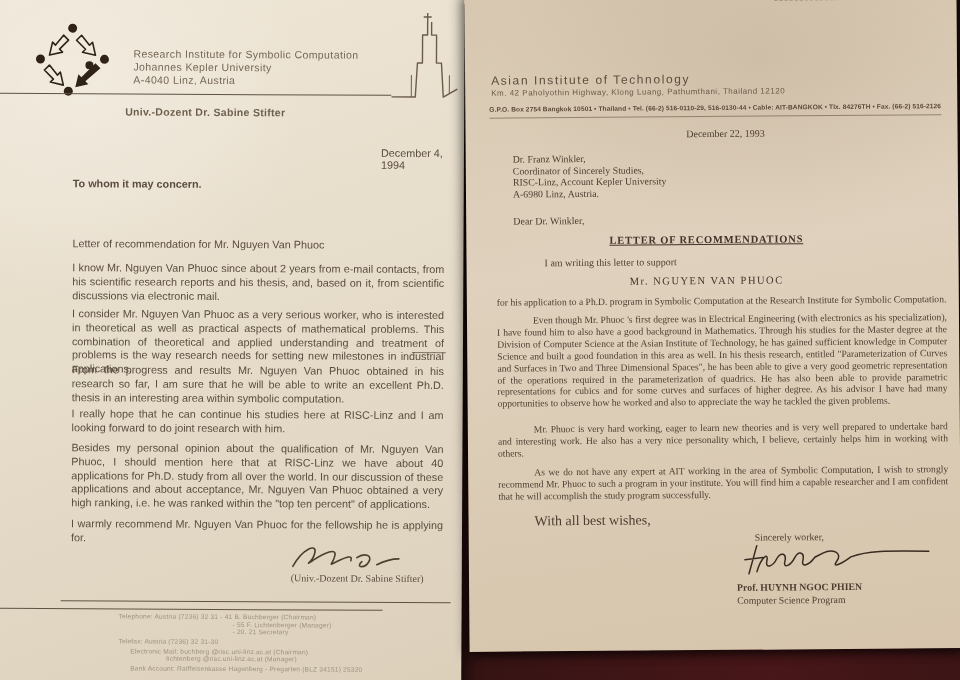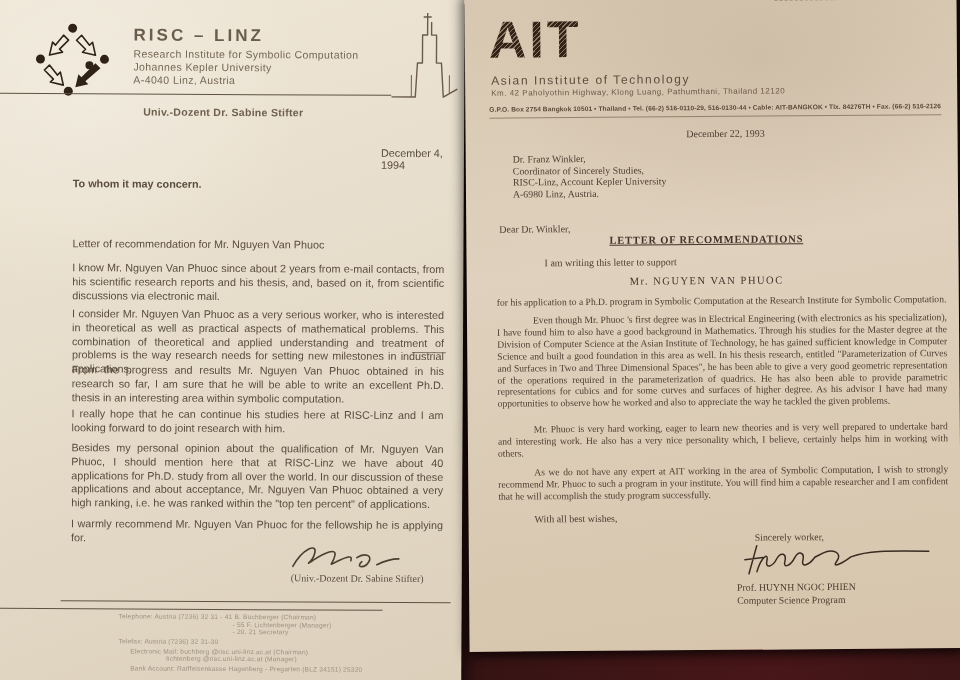--- a/index.html
+++ b/index.html
@@ -71,35 +71,34 @@
       <polygon points="16,46 11,51 20,60 17,63 30,66 27,53 24,56"></polygon>
     </g>
     <polygon points="62,44 57,49 48,58 45,55 42,68 55,65 52,62 67,49" fill="#2f2318"></polygon>
     <circle cx="39" cy="9" r="4.5" fill="#2f2318"></circle>
     <circle cx="7" cy="40" r="4.5" fill="#2f2318"></circle>
     <circle cx="71" cy="40" r="4.5" fill="#2f2318"></circle>
     <circle cx="35" cy="72" r="4.5" fill="#2f2318"></circle>
     <circle cx="56" cy="46" r="4" fill="#2f2318"></circle>
   </svg>
 
-  <div class="abs risc-org" style="left:140px;top:32px;">RISC – LINZ</div>
   <div class="abs risc-sub" style="left:140px;top:54px;width:260px;">
     <div>Research Institute for Symbolic Computation</div>
     <div>Johannes Kepler University</div>
     <div>A-4040 Linz, Austria</div>
   </div>
 
   <svg class="abs" style="left:398px;top:10px;" width="70" height="100" viewBox="0 0 70 100">
     <path d="M0,92 L24,92 L26,58 L31,58 L31,30 L36,30 L36,17 M36,17 L36,8 M32,12 L40,12 M40,17 L40,30 L45,30 L45,58 L50,58 L52,92 L66,84" fill="none" stroke="#6b5b49" stroke-width="1.4" stroke-linejoin="round"></path>
     <path d="M20,70 L20,92 M58,70 L58,88" fill="none" stroke="#6b5b49" stroke-width="1"></path>
   </svg>
 
   <div class="lh-rule" style="left:0;top:100px;width:398px;"></div>
 
-  <div class="abs lh-author" style="left:150px;top:112px;text-align:right;">Univ.-Dozent Dr. Sabine Stifter</div>
+  <div class="abs lh-author" style="left:132px;top:112px;text-align:right;">Univ.-Dozent Dr. Sabine Stifter</div>
 
   <div class="abs l-line" style="left:388px;top:152px;">December 4, 1994</div>
   <div class="abs l-line" style="left:80px;top:184px;font-weight:bold;">To whom it may concern.</div>
   <div class="abs l-line" style="left:80px;top:244px;">Letter of recommendation for Mr. Nguyen Van Phuoc</div>
 
   <div class="abs l-body" style="left:80px;top:268px;width:372px;">I know Mr. Nguyen Van Phuoc since about 2 years from e-mail contacts, from his scientific research reports and his thesis, and, based on it, from scientific discussions via electronic mail.</div>
   <div class="abs l-body" style="left:80px;top:314px;width:372px;">I consider Mr. Nguyen Van Phuoc as a very serious worker, who is interested in theoretical as well as practical aspects of mathematical problems. This combination of theoretical and applied understanding and treatment of problems is the way research needs for setting new milestones in industrial applications.</div>
   <div class="stray-mark" style="left:420px;top:357px;width:34px;"></div>
   <div class="abs l-body" style="left:80px;top:370px;width:372px;">From the progress and results Mr. Nguyen Van Phuoc obtained in his research so far, I am sure that he will be able to write an excellent Ph.D. thesis in an interesting area within symbolic computation.</div>
   <div class="abs l-body" style="left:80px;top:414px;width:372px;">I really hope that he can continue his studies here at RISC-Linz and I am looking forward to do joint research with him.</div>
@@ -120,49 +119,48 @@
   <div class="abs l-foot" style="left:128px;top:644px;">Telefax:      Austria (7236) 32 31-30</div>
   <div class="abs l-foot" style="left:140px;top:654px;">Electronic Mail:  buchberg @risc.uni-linz.ac.at (Chairman)</div>
   <div class="abs l-foot" style="left:176px;top:661px;">lichtenberg @risc.uni-linz.ac.at (Manager)</div>
   <div class="abs l-foot" style="left:140px;top:671px;">Bank Account: Raiffeisenkasse Hagenberg - Pregarten (BLZ 34151) 25320</div>
 </div>
 
 <div id="right-page" class="page">
 
   <div class="faint-marks" style="left:310px;top:8px;width:160px;"></div>
 
-  <div class="abs ait-logo" style="left:24px;top:22px;">AIT</div>
   <div class="abs ait-org" style="left:26px;top:80px;">Asian Institute of Technology</div>
   <div class="abs ait-addr" style="left:26px;top:95px;">Km. 42 Paholyothin Highway, Klong Luang, Pathumthani, Thailand 12120</div>
   <div class="abs ait-contact" style="left:24px;top:112px;">G.P.O. Box  2754 Bangkok 10501 • Thailand • Tel. (66-2) 516-0110-29, 516-0130-44 • Cable: AIT-BANGKOK • Tlx. 84276TH • Fax. (66-2) 516-2126</div>
   <div class="ait-contact-rule" style="left:24px;top:124px;"></div>
 
   <div class="abs r-line" style="left:160px;top:136px;width:200px;text-align:center;">December 22, 1993</div>
 
   <div class="abs" style="left:47px;top:160px;font-size:9.8px;line-height:11.6px;color:#4d3d30;">
     <div>Dr. Franz Winkler,</div>
     <div>Coordinator of Sincerely Studies,</div>
     <div>RISC-Linz, Account Kepler University</div>
     <div>A-6980 Linz, Austria.</div>
   </div>
 
-  <div class="abs r-line" style="left:33px;top:222px;margin-top:8px;">Dear  Dr. Winkler,</div>
+  <div class="abs r-line" style="left:47px;top:222px;">Dear  Dr. Winkler,</div>
 
   <div class="abs r-title" style="left:30px;top:242px;width:420px;">LETTER OF RECOMMENDATIONS</div>
 
   <div class="abs r-line" style="left:78px;top:264px;">I am writing this letter to support</div>
   <div class="abs r-name" style="left:30px;top:283px;width:420px;">Mr.  NGUYEN  VAN  PHUOC</div>
   <div class="abs r-line" style="left:30px;top:303px;width:450px;font-size:9.6px;">for his application to a Ph.D. program in Symbolic Computation at the Research Institute for Symbolic Computation.</div>
 
   <div class="abs r-body" style="left:30px;top:321px;width:450px;">Even though Mr. Phuoc 's first degree was in Electrical Engineering (with electronics as his specialization), I have found him to also have a good background in Mathematics. Through his studies for the Master degree at the Division of Computer Science at the Asian Institute of Technology, he has gained sufficient knowledge in Computer Science and built a good foundation in this area as well. In his thesis research, entitled "Parameterization of Curves and Surfaces in Two and Three Dimensional Spaces", he has been able to give a very good geometric representation of the operations required in the parameterization of quadrics. He has also been able to provide parametric representations for cubics and for some curves and surfaces of higher degree. As his advisor I have had many opportunities to observe how he worked and also to appreciate the way he tackled the given problems.</div>
   <div class="abs r-body" style="left:30px;top:430px;width:450px;">Mr. Phuoc is very hard working, eager to learn new theories and is very well prepared to undertake hard and interesting work. He also has a very nice personality which, I believe, certainly helps him in working with others.</div>
   <div class="abs r-body" style="left:30px;top:473px;width:450px;">As we do not have any expert at AIT working in the area of Symbolic Computation, I wish to strongly recommend Mr. Phuoc to such a program in your institute. You will find him a capable researcher and I am confident that he will accomplish the study program successfully.</div>
 
-  <div class="abs r-line" style="left:66px;top:520px;font-size:10px;">With all best wishes,</div>
+  <div class="abs r-line" style="left:66px;top:520px;font-size:14px;">With all best wishes,</div>
   <div class="abs r-line" style="left:286px;top:540px;font-size:9.8px;">Sincerely worker,</div>
 
   <svg class="sig-svg" style="left:268px;top:548px;" width="200" height="40" viewBox="0 0 200 40">
     <path d="M12,34 L20,6 M8,20 L26,18 M20,32 C24,18 32,12 30,21 C28,30 36,27 40,19 C44,12 50,14 48,22 C46,30 54,26 58,18 C62,11 68,13 66,21 C64,29 72,26 78,18 L86,14 C96,9 106,14 100,22 C94,30 106,24 114,18 C130,12 150,12 192,13" fill="none" stroke="#382b20" stroke-width="1.5" stroke-linecap="round"></path>
   </svg>
 
-  <div class="abs r-line" style="left:268px;top:590px;font-size:9.8px;">Prof. HUYNH NGOC PHIEN</div>
+  <div class="abs r-line" style="left:268px;top:590px;font-size:9.8px;font-weight:bold;">Prof. HUYNH NGOC PHIEN</div>
   <div class="abs r-line" style="left:268px;top:603px;font-size:9.8px;">Computer Science Program</div>
 </div>
 
 </body></html>

